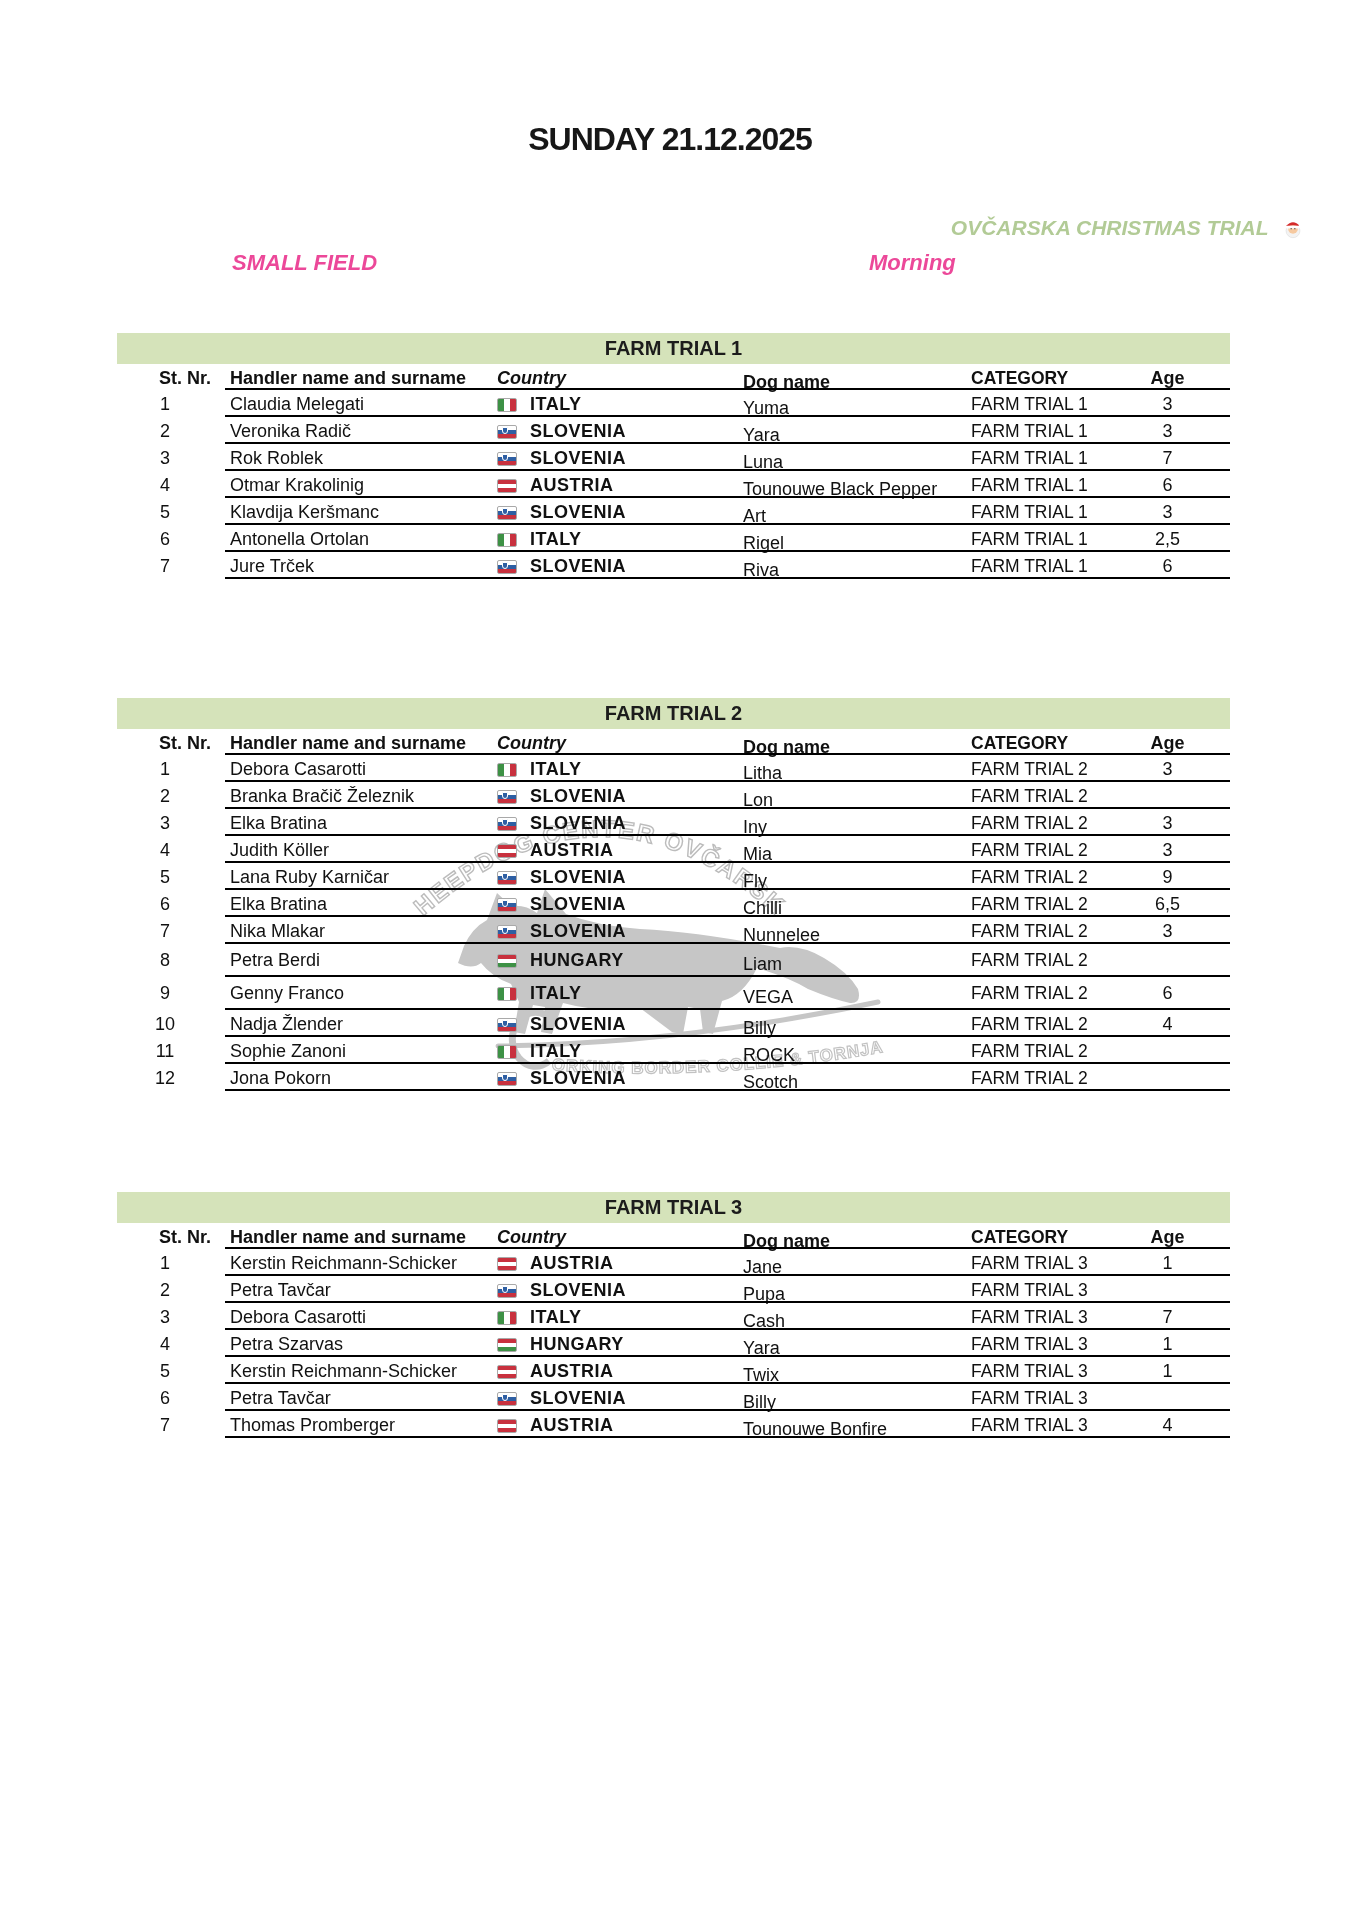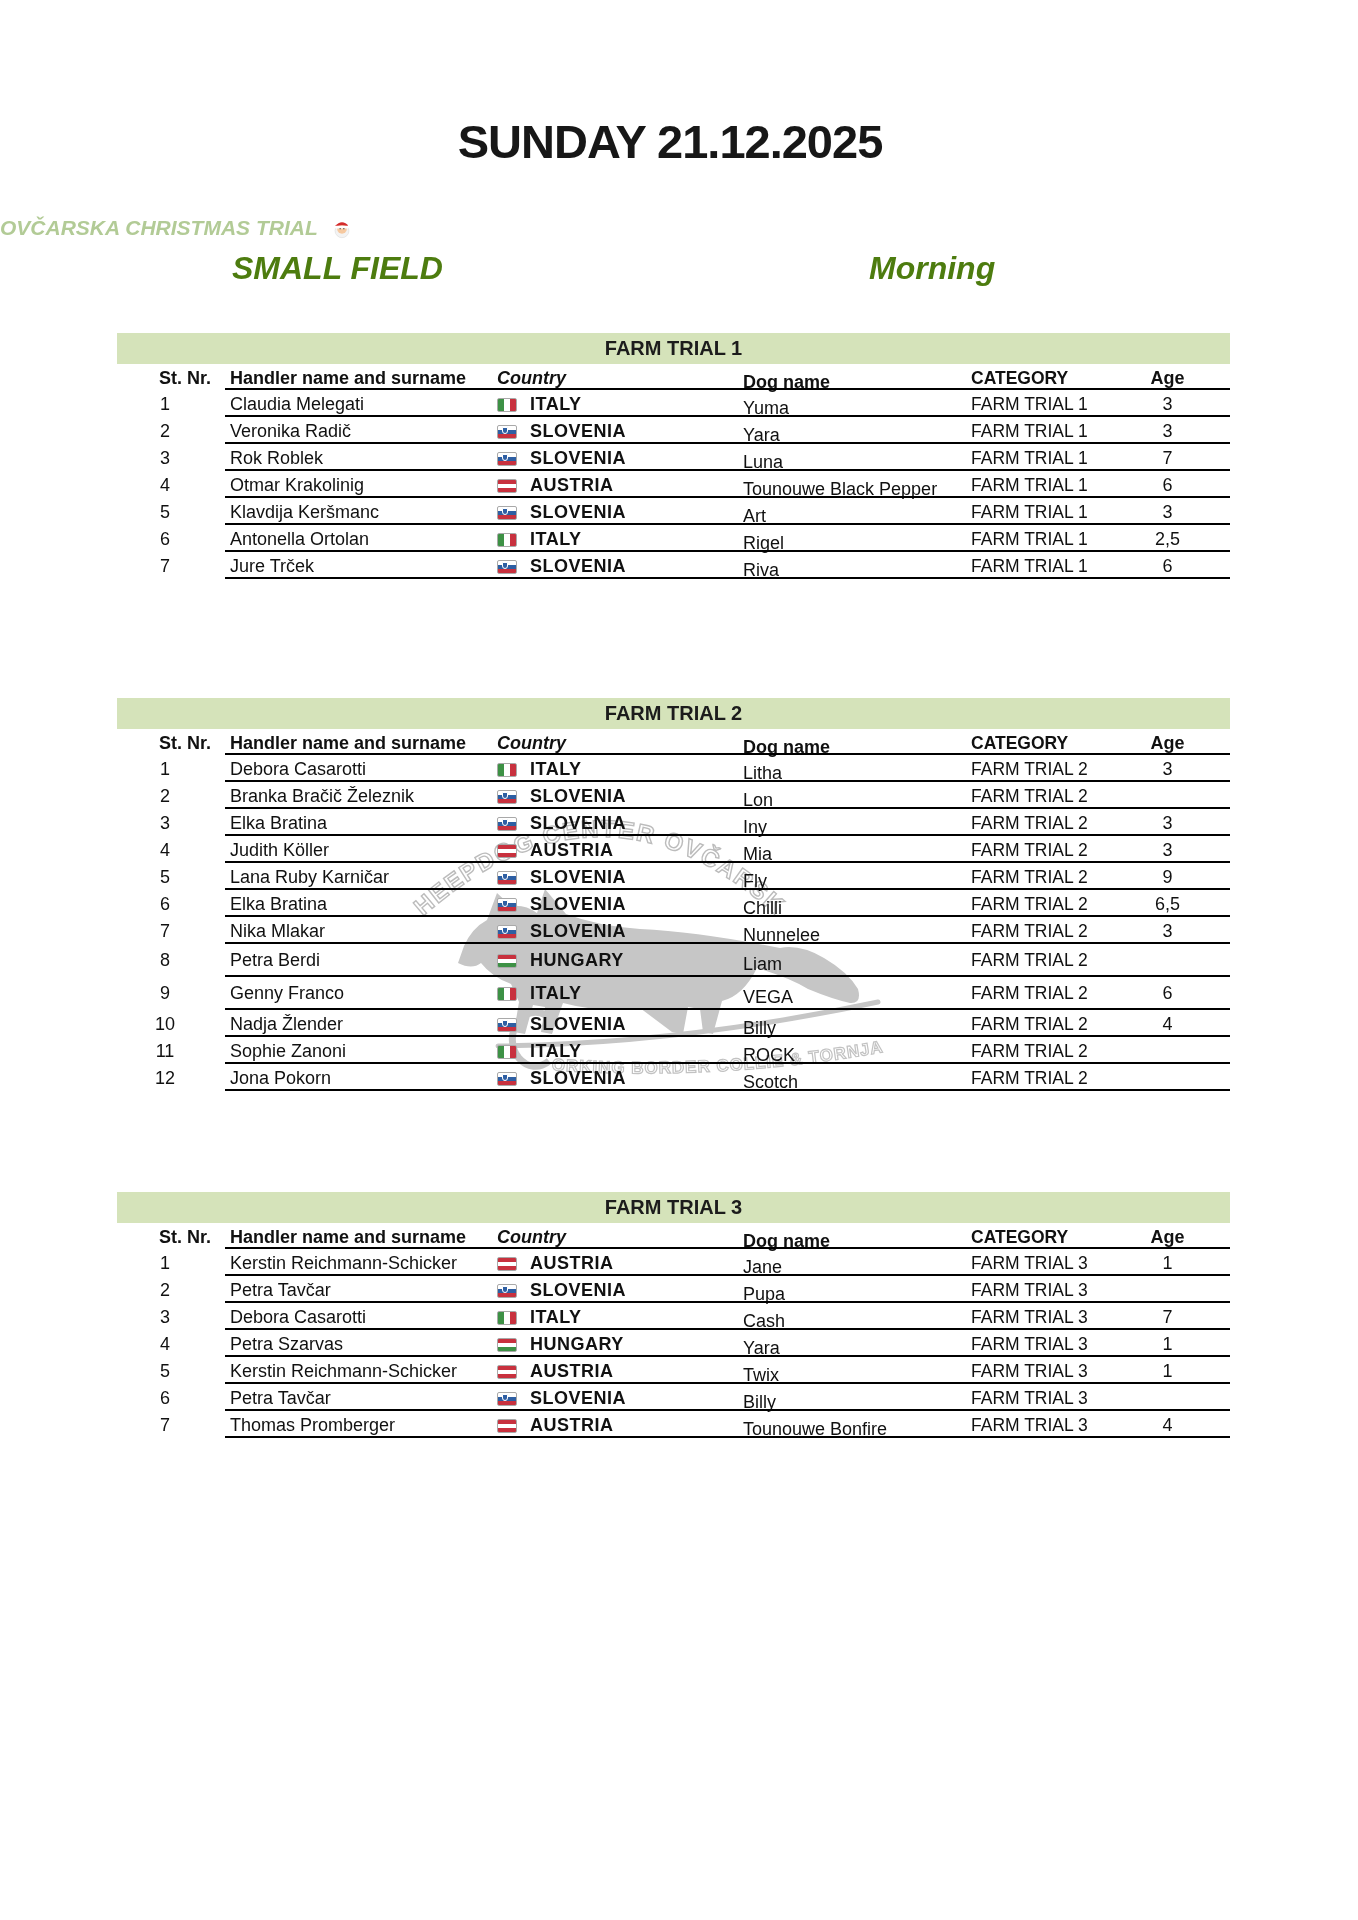--- a/index.html
+++ b/index.html
@@ -2,26 +2,26 @@
 <html><head>
 <meta charset="utf-8">
 <style>
   html,body{margin:0;padding:0;background:#ffffff;}
   .page{
     position:relative;width:1358px;height:1920px;background:#fff;overflow:hidden;
     font-family:"Liberation Sans","DejaVu Sans",sans-serif;color:#111;
   }
   
   .center-wrap{position:absolute;left:0;width:1340px;text-align:center;}
-  .main-title{top:114px;font-size:47px;font-weight:bold;letter-spacing:-1px;color:#171717;}
+  .main-title{top:121px;font-size:32px;font-weight:bold;letter-spacing:-1px;color:#171717;}
   .sub-title{top:178px;font-size:29px;font-weight:bold;color:#abc785;letter-spacing:.5px;}
-  .event-line{position:absolute;left:0;width:1304px;top:216px;text-align:left;
+  .event-line{position:absolute;left:0;width:1304px;top:216px;text-align:right;
     font-size:21px;font-style:italic;font-weight:600;color:#b2cb96;}
   .event-line .santa{display:inline-block;vertical-align:-4px;margin-left:8px;}
-  .side-label{position:absolute;top:250px;font-size:32px;font-weight:bold;font-style:italic;color:#4d7c0f;}
+  .side-label{position:absolute;top:250px;font-size:22px;font-weight:bold;font-style:italic;color:#ec4899;}
   .field-label{left:232px;}
   .session-label{left:869px;}
   
   .watermark{position:absolute;left:0;top:0;z-index:0;}
   .wm-arc{font-family:"Liberation Sans","DejaVu Sans",sans-serif;font-weight:bold;font-size:24px;
     letter-spacing:2px;fill:rgba(255,255,255,.55);stroke:#bcbcbc;stroke-width:1.4px;}
   .wm-bottom{font-family:"Liberation Sans","DejaVu Sans",sans-serif;font-weight:bold;font-size:17px;
     letter-spacing:1px;fill:rgba(255,255,255,.5);stroke:#c2c2c2;stroke-width:1.2px;}
   
   .trial{position:absolute;left:117px;width:1113px;z-index:1;}

